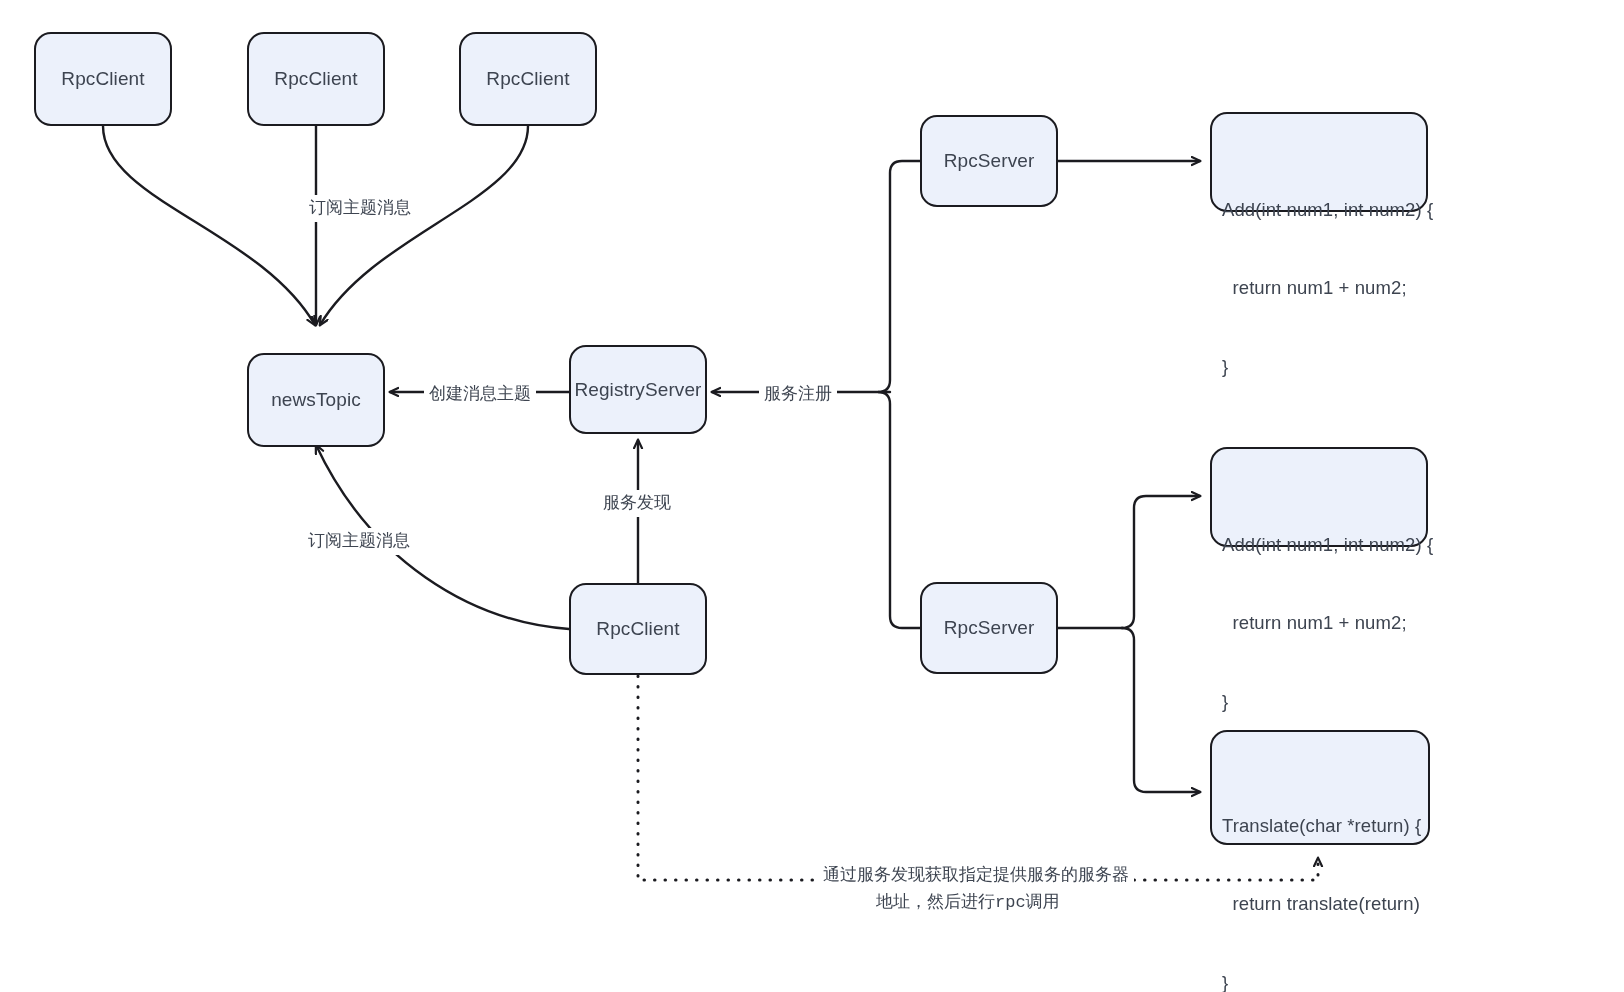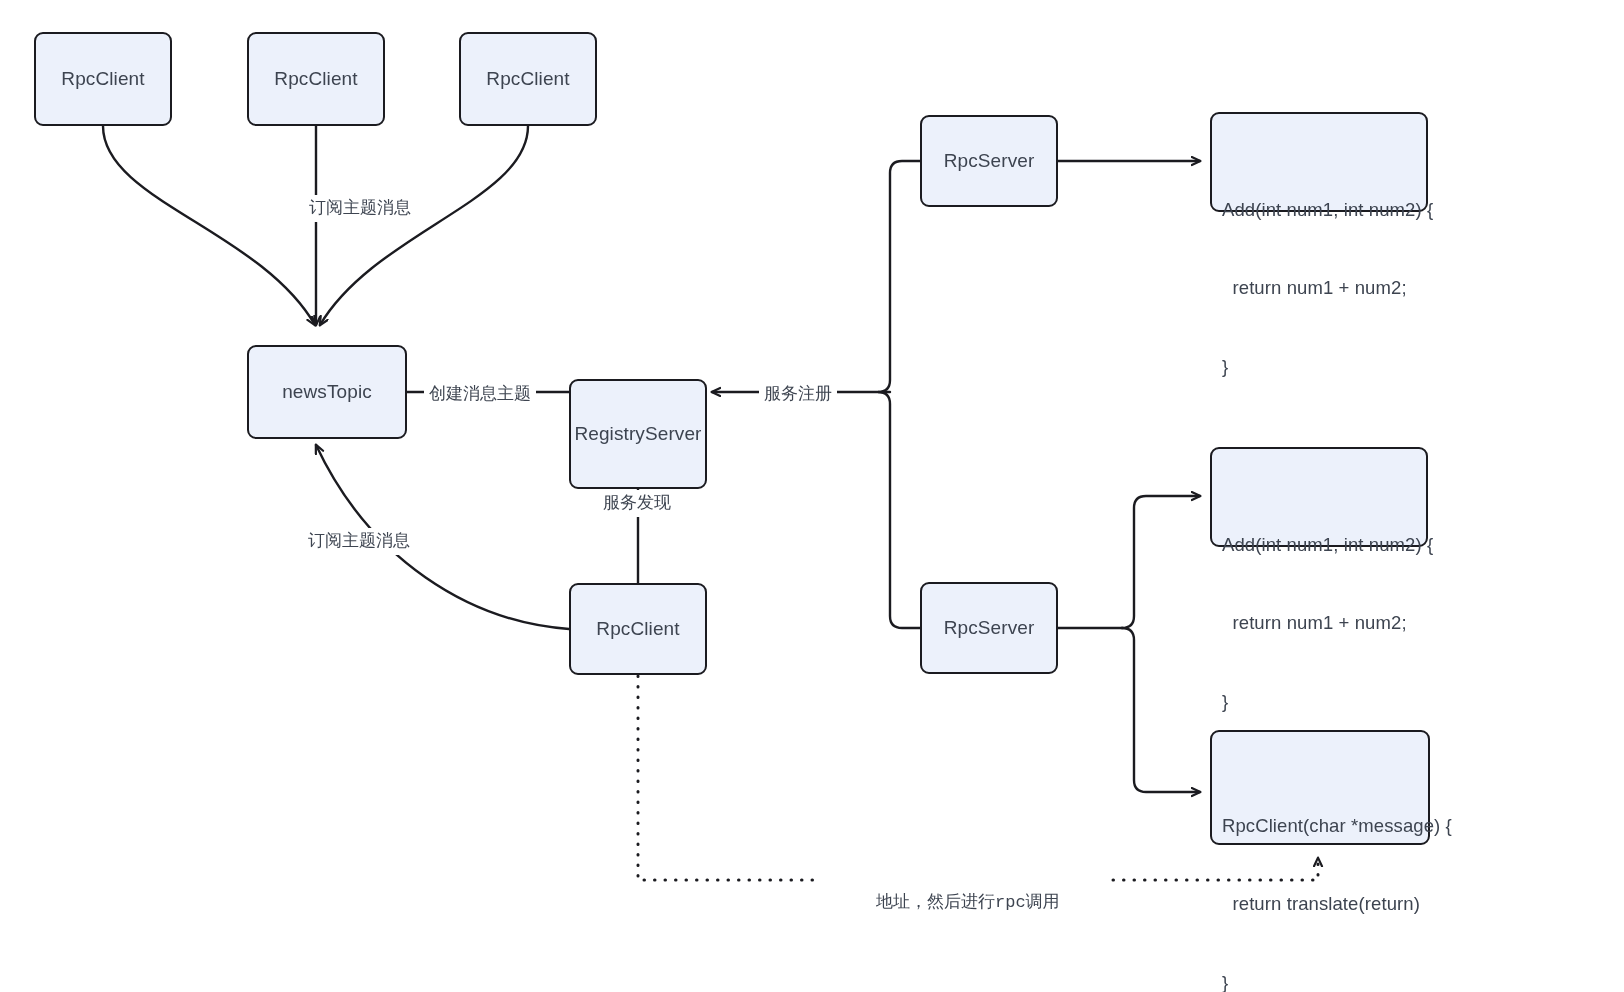--- a/index.html
+++ b/index.html
@@ -23,21 +23,21 @@
     top: 0;
     width: 1624px;
     height: 992px;
     pointer-events: none;
   }
   .node {
     position: absolute;
     box-sizing: border-box;
     background: #ECF1FB;
     border: 2.5px solid #1b1b20;
-    border-radius: 9px;
+    border-radius: 17px;
     display: flex;
     align-items: center;
     justify-content: center;
     color: #3d4450;
     font-size: 19px;
     letter-spacing: 0.1px;
     z-index: 2;
   }
   .node.code {
     display: block;
@@ -116,25 +116,25 @@
   </div>
 
   <div class="node" style="left:247px; top:32px; width:138px; height:94px;">
     <span>RpcClient</span>
   </div>
 
   <div class="node" style="left:459px; top:32px; width:138px; height:94px;">
     <span>RpcClient</span>
   </div>
 
-  <div class="node" style="left:247px; top:345px; width:160px; height:94px;align-items:center;">
+  <div class="node" style="left:247px; top:353px; width:138px; height:94px;align-items:center;">
     <span>newsTopic</span>
   </div>
 
-  <div class="node" style="left:569px; top:345px; width:138px; height:110px;margin-top:34px;">
+  <div class="node" style="left:569px; top:345px; width:138px; height:89px;">
     <span>RegistryServer</span>
   </div>
 
   <div class="node" style="left:569px; top:583px; width:138px; height:92px;">
     <span>RpcClient</span>
   </div>
 
   <div class="node" style="left:920px; top:115px; width:138px; height:92px;">
     <span>RpcServer</span>
   </div>
@@ -149,31 +149,32 @@
     <div>}</div>
   </div>
 
   <div class="node code" style="left:1210px; top:447px; width:218px; height:100px;">
     <div>Add(int num1, int num2) {</div>
     <div>  return num1 + num2;</div>
     <div>}</div>
   </div>
 
   <div class="node code" style="left:1210px; top:730px; width:220px; height:115px; padding-top:28px;">
-    <div>RpcClient(char *message) {</div>
+    <div>Translate(char *return) {</div>
     <div>  return translate(return)</div>
     <div>}</div>
   </div>
 
   <div class="edge-label" style="left:260px; top:195px;margin-left:44px;">订阅主题消息</div>
 
   <div class="edge-label" style="left:424px; top:381px;text-align:right;">创建消息主题</div>
 
   <div class="edge-label" style="left:759px; top:381px;">服务注册</div>
 
   <div class="edge-label" style="left:598px; top:490px;">服务发现</div>
 
   <div class="edge-label" style="left:303px; top:528px;">订阅主题消息</div>
 
+  <div class="edge-label" style="left:818px; top:862px;">通过服务发现获取指定提供服务的服务器</div>
 
   <div class="edge-label" style="left:871px; top:890px;font-family:Liberation Mono, monospace;">地址，然后进行rpc调用</div>
 
 </div>
 
 </body></html>

